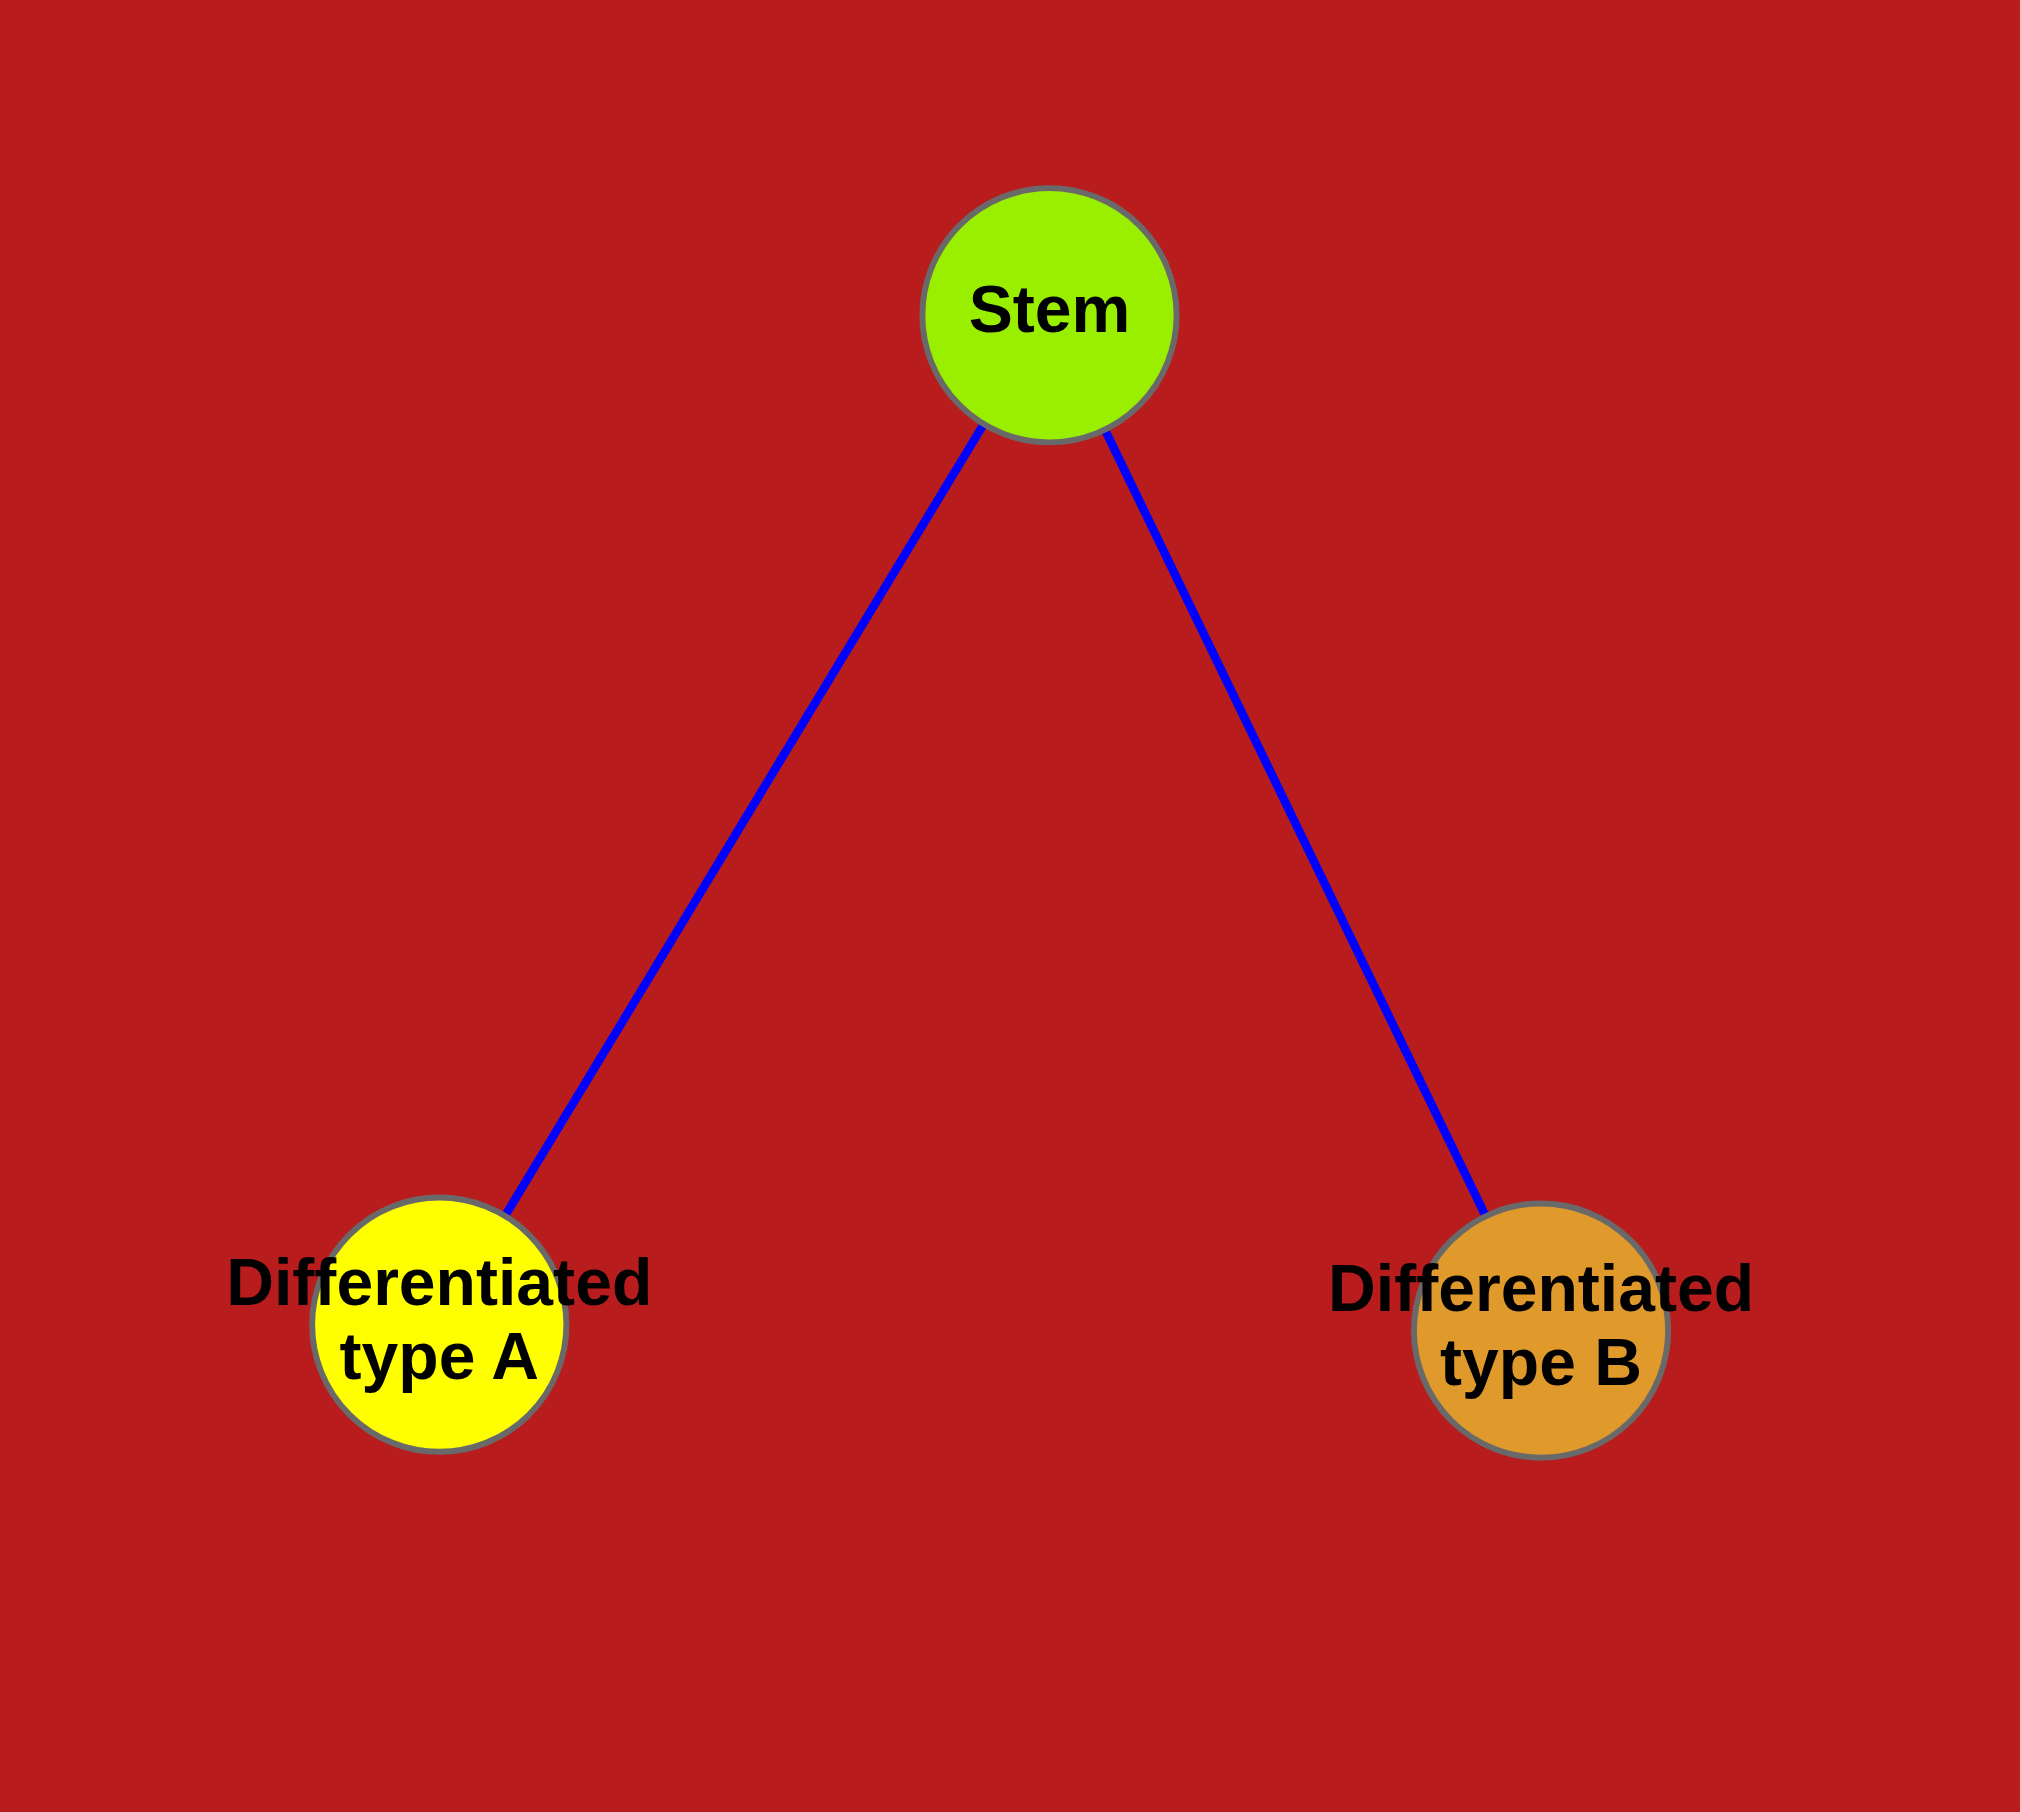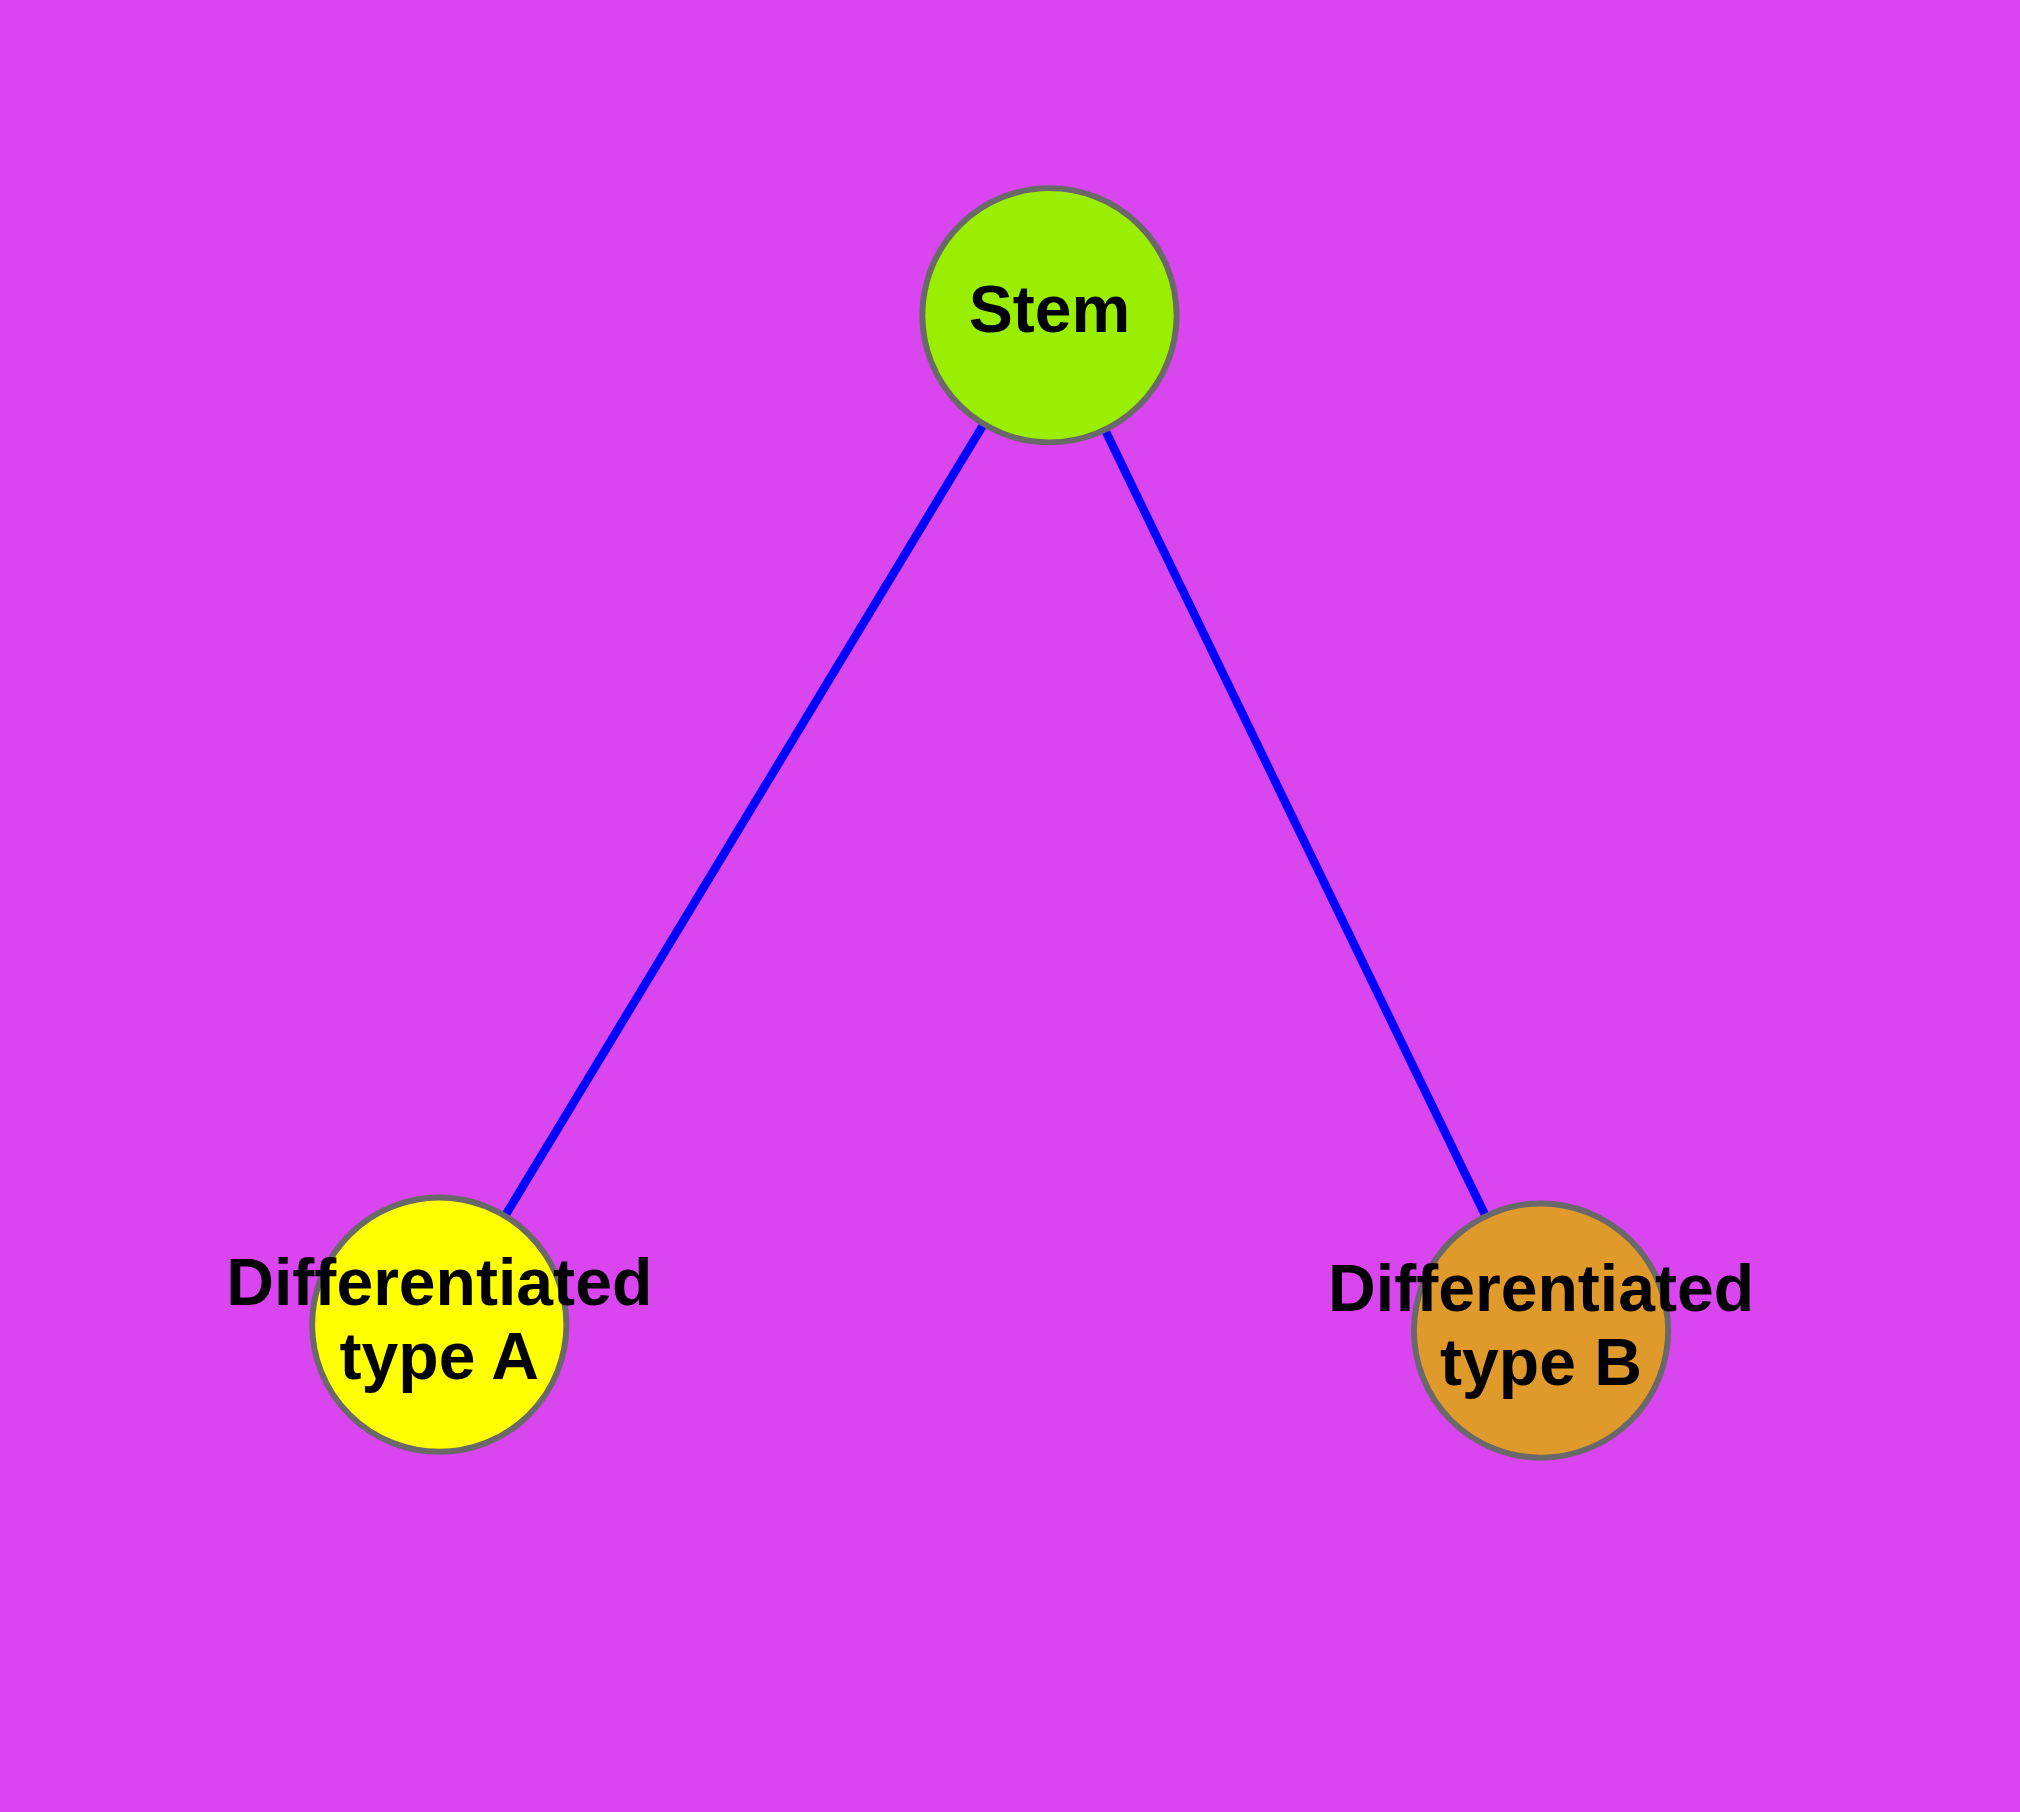--- a/index.html
+++ b/index.html
@@ -28,21 +28,21 @@
     font-weight: bold;
     fill: #000000;
     text-anchor: middle;
     dominant-baseline: middle;
     white-space: pre;
   }
 </style>
 </head>
 <body>
 
-<div id="canvas" style="background: #d946ef; text-align: center;">
+<div id="canvas" style="background: #b91c1c; text-align: center;">
   <svg id="graph-svg" viewBox="0 0 2384 2138">
     <g id="edge-layer">
         <line x1="1160.3981122584275" y1="500.3664559725179" x2="595.6018877415726" y2="1434.633544027482" stroke="#0000ff" stroke-width="10" stroke-linecap="butt"></line>
         <line x1="1303.363594418283" y1="507.0096312294876" x2="1752.636405581717" y2="1434.9903687705123" stroke="#0000ff" stroke-width="10" stroke-linecap="butt"></line>
       </g>
     <g id="node-layer">
         <g>
           <circle cx="1238" cy="372" r="150" fill="#9aee00" stroke="#696969" stroke-width="7"></circle>
           <text class="node-label" x="1238" y="372" font-size="78" fill="#000000"><tspan x="1238" dy="0">Stem</tspan></text>
         </g>

